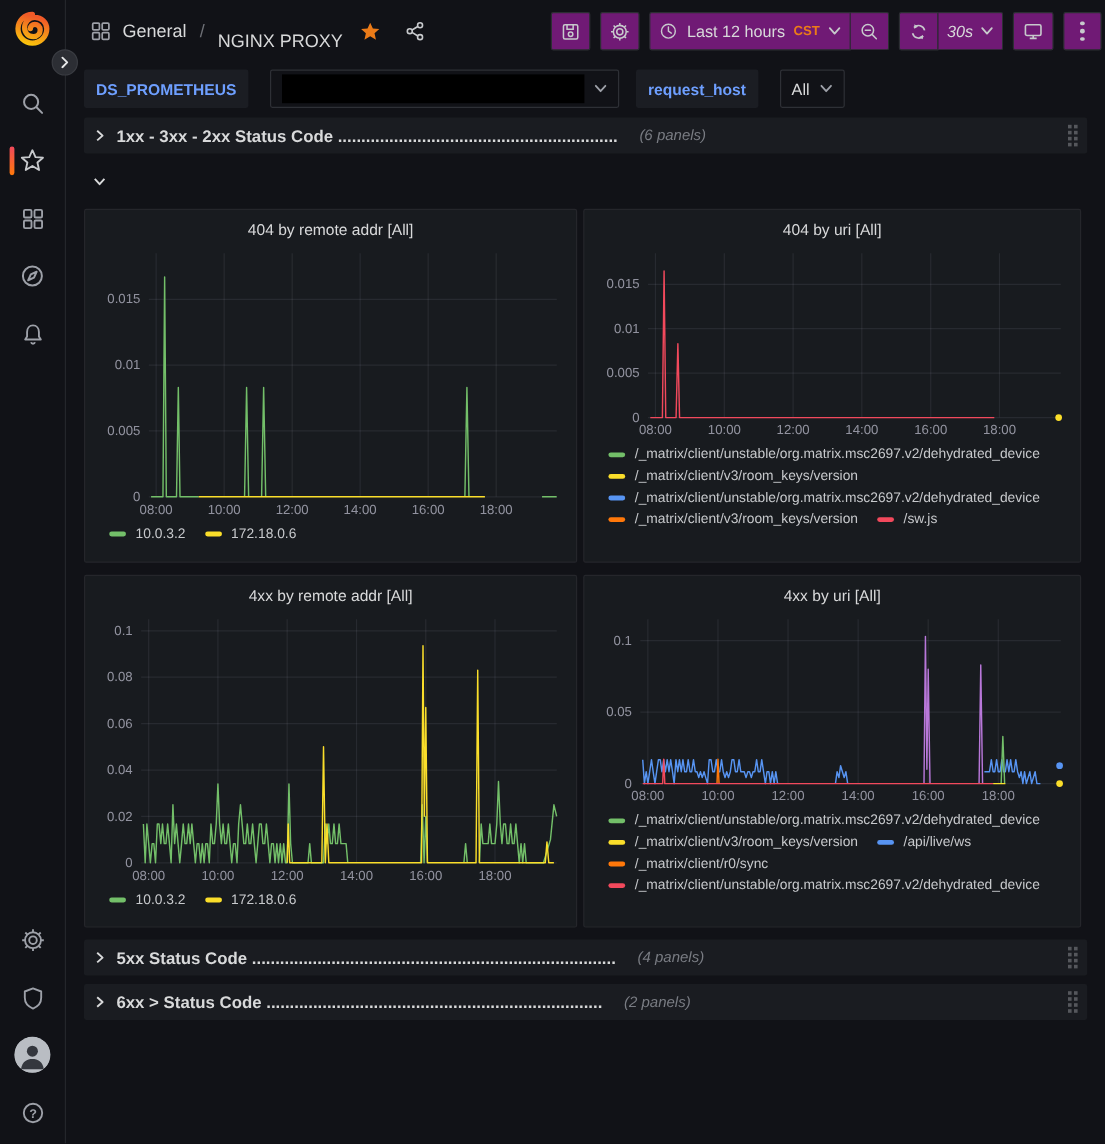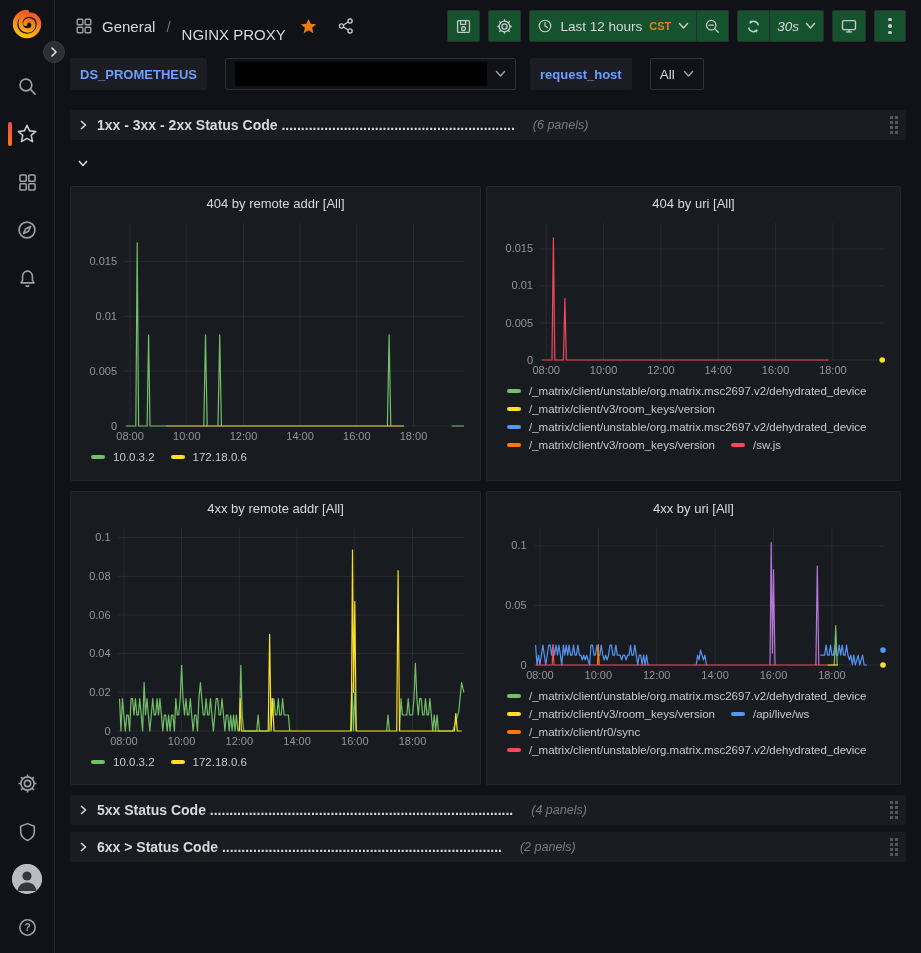--- a/index.html
+++ b/index.html
@@ -30,30 +30,30 @@
   .side-item .active-bar {
     position:absolute; left:8px; top:12px; width:4px; height:24px; border-radius:2px;
     background:linear-gradient(#f2495c,#ff780a);
   }
   .avatar-circle { width:30px; height:30px; border-radius:50%; background:#b9bdc3; overflow:hidden; }
 
   
   .main { margin-left:55px; }
 
   
-  .header { height:52px; display:flex; align-items:center; padding:0 15px 0 20px; }
+  .header { height:52px; display:flex; align-items:center; padding:0 3px 0 20px; }
   .crumb { display:flex; align-items:center; gap:9px; font-size:15px; }
   .crumb .sep { color:#6e7076; padding:0 2px; }
   .crumb-title { font-weight:500;margin-top:16px; }
   .crumb-star { margin-left:4px; cursor:pointer; }
   .crumb-share { margin-left:10px; cursor:pointer; }
   .toolbar { margin-left:auto; display:flex; align-items:center; gap:8px; }
   .tb-btn, .tb-seg {
     height:32px; min-width:32px; display:flex; align-items:center; justify-content:center;
-    background:#14532d; border:1px solid #2c2e33; border-radius:2px; cursor:pointer; padding:0 7px;
+    background:#701a75; border:1px solid #2c2e33; border-radius:2px; cursor:pointer; padding:0 7px;
   }
   .tb-group { display:flex; align-items:stretch; }
   .tb-group .tb-seg { border-radius:0; border-left-width:0; }
   .tb-group .tb-seg:first-child { border-radius:2px 0 0 2px; border-left-width:1px; }
   .tb-group .tb-seg:last-child { border-radius:0 2px 2px 0;font-style:italic; }
   .timepick { gap:7px; font-size:13.5px; color:#d8d9da; white-space:nowrap; }
   .tz { color:#eb7b18; font-size:11px; font-weight:700; }
   .refresh-int { gap:6px; font-size:13.5px; }
   .kebab { display:flex; flex-direction:column; gap:3px; }
   .kebab i { width:3.5px; height:3.5px; border-radius:50%; background:#c7c9cc; }
@@ -72,21 +72,21 @@
   .redacted { width:252px; height:24px; background:#000; }
   .var-select .val { font-size:13.5px; color:#d8d9da; }
 
   
   .dash { padding:0 15px; }
   .dash-row {
     height:30px; display:flex; align-items:center; gap:6px; padding:0 8px 0 5px;
     border-radius:2px; cursor:pointer;
   }
   .dash-row.collapsed { background:#1a1c21; }
-  .dash-row.first { margin-top:16px; }
+  .dash-row.first { margin-top:4px; }
   .dash-row .rtitle { font-size:14px; font-weight:700; color:#d8d9da; white-space:nowrap; }
   .dash-row .rcount { font-size:12.5px; font-style:italic; color:#797c83; margin-left:12px; white-space:nowrap; }
   .drag-handle {
     margin-left:auto; display:grid; grid-template-columns:repeat(2,3px); grid-auto-rows:3px;
     gap:2px; cursor:grab;
   }
   .drag-handle i { background:#55575c; }
   .row-4xx { margin-top:9px; height:28px; }
   .row-5xx { margin-top:10px; }
   .row-6xx { margin-top:7px; }

